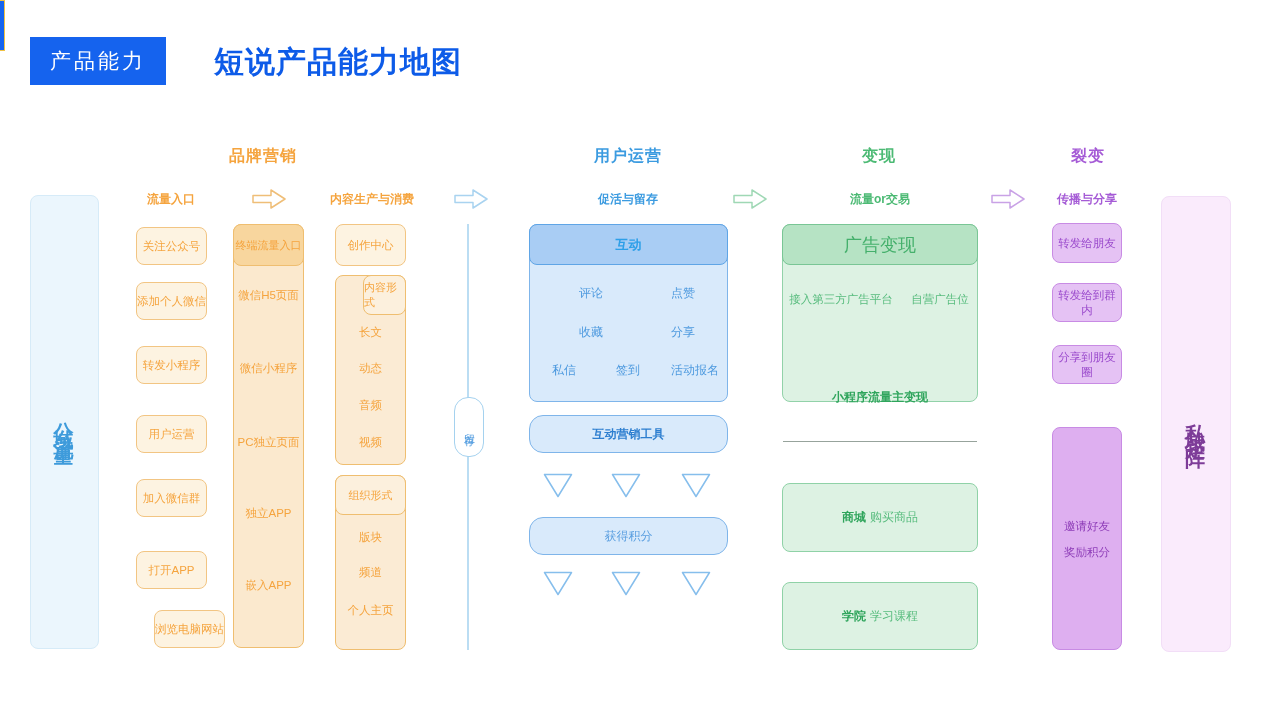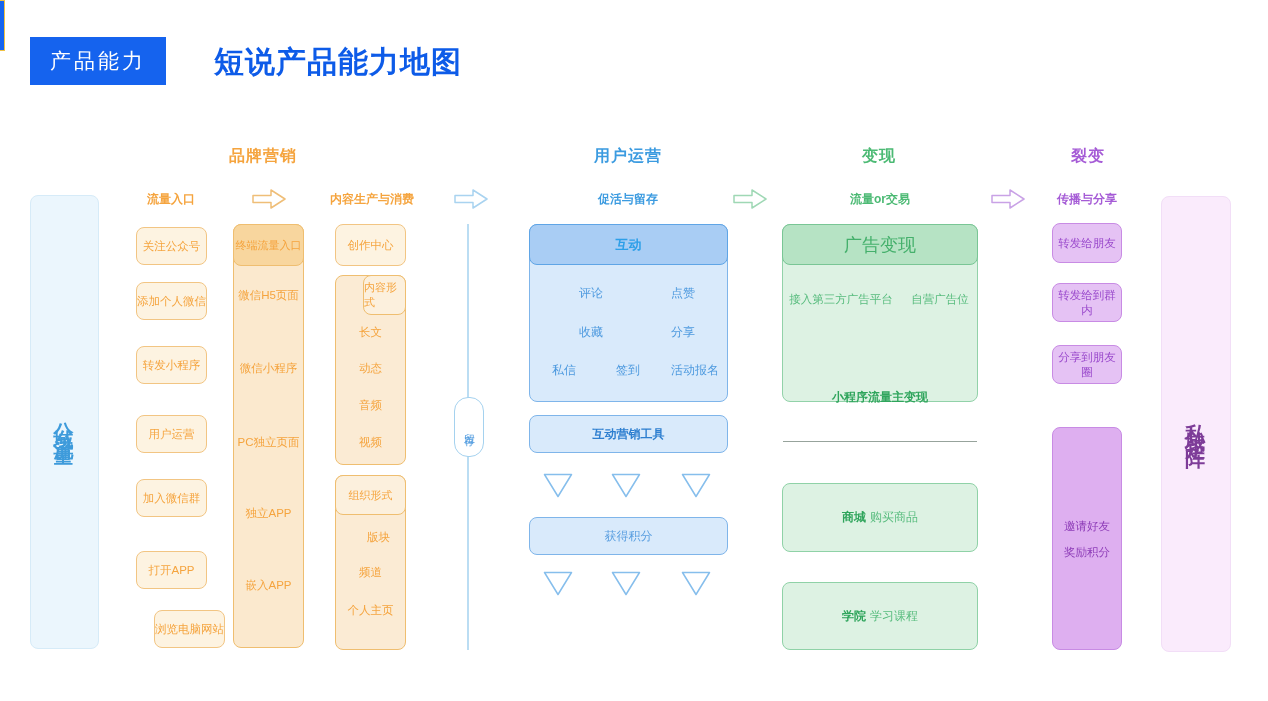--- a/index.html
+++ b/index.html
@@ -28,21 +28,21 @@
   }
   .oitem{position:absolute;left:0;width:100%;text-align:center;color:#F5A43E;font-size:11.5px;}
   
   .bbig{background:#D9EAFB;border:1px solid #7FB5EA;border-radius:8px;box-sizing:border-box;}
   .bhd{
     position:absolute;left:-1px;right:-1px;top:-1px;height:41px;
     background:#A9CDF4;border:1px solid #5FA5E6;border-radius:8px;box-sizing:border-box;
     color:#2D9FE8;font-size:13px;font-weight:600;
   }
   .bitem{position:absolute;color:#4E9ADF;font-size:12px;text-align:center;}
-  .bbar{background:#D9EAFB;border:1px solid #7FB5EA;border-radius:8px;box-sizing:border-box;font-size:12px;}
+  .bbar{background:#D9EAFB;border:1px solid #7FB5EA;border-radius:14px;box-sizing:border-box;font-size:12px;}
   
   .gbig{background:#DDF2E3;border:1px solid #92D2A9;border-radius:8px;box-sizing:border-box;}
   .ghd{
     position:absolute;left:-1px;right:-1px;top:-1px;height:41px;
     background:#B6E3C4;border:1px solid #79C695;border-radius:8px;box-sizing:border-box;
     color:#45B06C;font-size:18px;
   }
   .gitem{position:absolute;color:#58BC7E;font-size:11.5px;text-align:center;}
   .gbar{background:#DDF2E3;border:1px solid #8FD2A7;border-radius:8px;box-sizing:border-box;font-size:12px;color:#58BC7E;}
   
@@ -117,21 +117,21 @@
   <div class="abs ogroup" style="left:335px;top:275px;width:71px;height:190px;background:#FBEBD4;">
     <div class="ogroup-hd flex" style="background:#FCF0DD;height:40px;margin-left:28px;">内容形式</div>
     <div class="oitem" style="top:49px;">长文</div>
     <div class="oitem" style="top:85px;">动态</div>
     <div class="oitem" style="top:122px;">音频</div>
     <div class="oitem" style="top:159px;">视频</div>
   </div>
 
   <div class="abs ogroup" style="left:335px;top:475px;width:71px;height:175px;background:#FBEBD4;">
     <div class="ogroup-hd flex" style="background:#FCF0DD;height:40px;">组织形式</div>
-    <div class="oitem" style="top:54px;padding-left:8px;">版块</div>
+    <div class="oitem" style="top:54px;">版块</div>
     <div class="oitem" style="top:89px;">频道</div>
     <div class="oitem" style="top:127px;">个人主页</div>
   </div>
 
   <div class="abs" style="left:467px;top:224px;width:2px;height:426px;background:#BBDDF3;"></div>
   <div class="abs flex" style="left:454px;top:397px;width:28px;height:58px;background:#ffffff;border:1px solid #A5D2EF;border-radius:14px;">
     <div style="writing-mode:vertical-rl;text-orientation:upright;font-size:11px;letter-spacing:2px;color:#4E9ADF;">留存</div>
   </div>
 
   <div class="abs bbig" style="left:529px;top:224px;width:199px;height:178px;">

